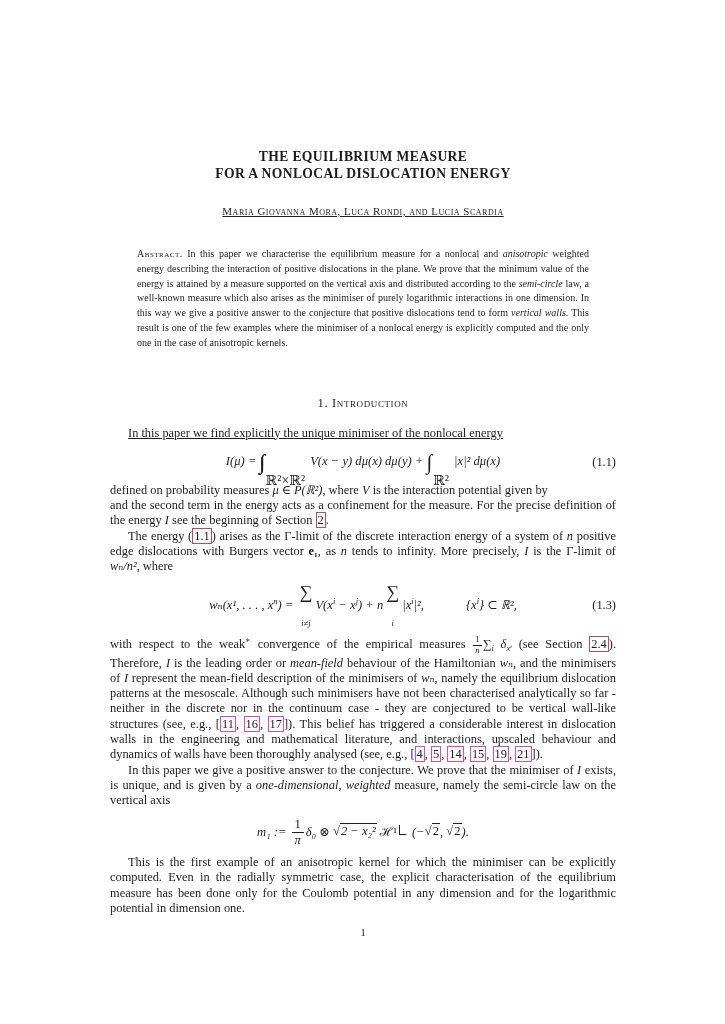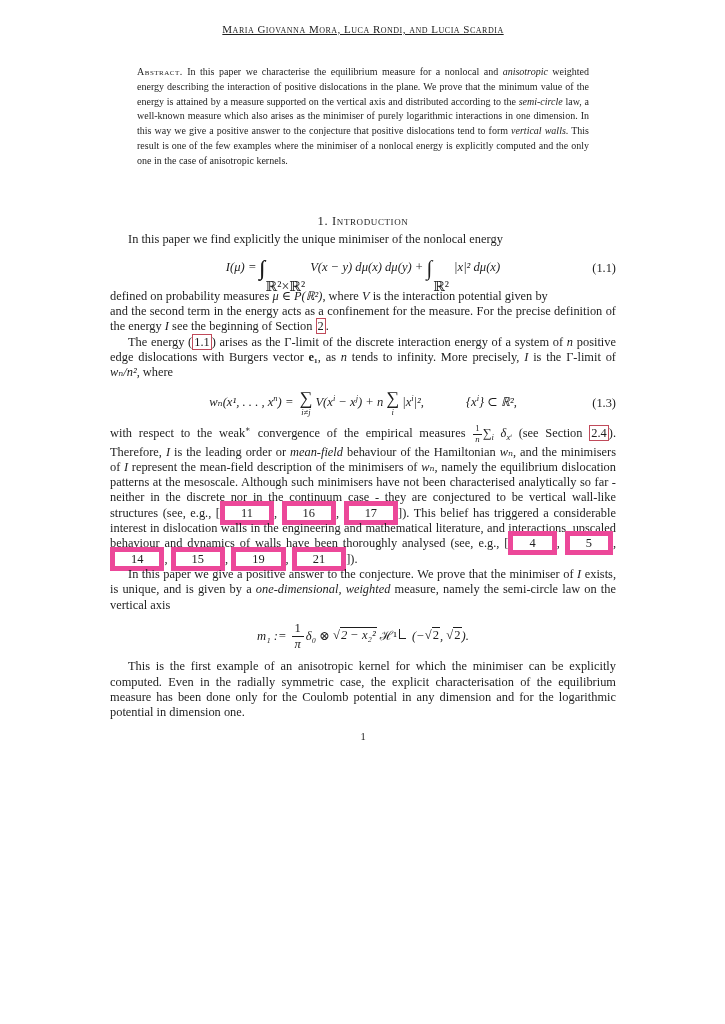--- a/index.html
+++ b/index.html
@@ -7,53 +7,57 @@
         font-family:"Liberation Serif","DejaVu Serif",serif;color:#1d1d1d;overflow:hidden;}
   .content{position:absolute;left:110px;top:0;width:506px;}
   .sc{font-variant:small-caps;}
   .title{margin-top:148px;text-align:center;font-weight:bold;font-size:13.6px;line-height:17px;letter-spacing:.4px;}
   .authors{margin-top:23px;text-align:center;font-size:11px;letter-spacing:.5px;text-decoration:underline;}
   .abstract{margin:30px auto 0 auto;width:452px;font-size:10px;line-height:14.8px;text-align:justify;}
   .abs-label{letter-spacing:.5px;}
   .section-heading{margin-top:45px;text-align:center;font-size:12.6px;letter-spacing:.6px;}
   p.body{font-size:12.4px;line-height:15.3px;text-align:justify;margin:0;}
   p.indent{text-indent:18px;}
-  p.after-head{margin-top:3px;}
+  p.after-head{margin-top:15px;text-decoration:underline;}
   i, .mi{font-style:italic;}
   b{font-weight:bold;}
   .equation{position:relative;text-align:center;font-size:12.6px;margin:7px 0 6px 0;padding:2px 0;}
   .eqno{position:absolute;right:0;top:50%;transform:translateY(-50%);font-style:normal;font-size:12.4px;}
   .bigint{font-size:21px;vertical-align:-4px;letter-spacing:-6px;padding-right:6px;font-style:normal;}
   .intsub{font-size:14px;position:relative;top:20px;margin-right:5px;font-style:normal;}
   .frac{display:inline-block;vertical-align:middle;text-align:center;margin:0 2px;line-height:1.05;}
   .frac .num{display:block;border-bottom:.9px solid #1d1d1d;padding:0 3px 1px 3px;}
   .frac .den{display:block;padding-top:1px;}
   .sfrac{display:inline-block;vertical-align:middle;text-align:center;font-size:8.8px;line-height:1.1;margin:0 1px;}
   .sfrac .num{display:block;border-bottom:.8px solid #1d1d1d;padding:0 2px;}
   .sfrac .den{display:block;}
   .sum{display:inline-block;vertical-align:middle;text-align:center;margin:0 3px;}
   .sum .sym{display:block;font-size:18px;line-height:.95;font-style:normal;}
-  .sum .limits{display:block;font-size:8.5px;line-height:1;margin-top:1px;}
+  .sum .limits{display:block;font-size:8.5px;line-height:1;margin-top:18px;}
   .eqgap{display:inline-block;width:42px;}
   .sqrt{display:inline-block;white-space:nowrap;}
   .rad{font-style:normal;}
   .radicand{border-top:.9px solid #1d1d1d;padding:0 1px;}
   .restr{display:inline-block;width:6px;height:9px;border-left:1.2px solid #1d1d1d;border-bottom:1.2px solid #1d1d1d;margin:0 3px 0 2px;}
   .refbox{border:1px solid #c04a5a;padding:0 1px;font-style:normal;cursor:pointer;}
-  .citebox{border:5px solid #ec4899;padding:0 16px;font-style:normal;cursor:pointer;}
+  .citebox{border:1px solid #ec4899;padding:0 1px;font-style:normal;cursor:pointer;}
   .pagenum{margin-top:11px;text-align:center;font-size:10.5px;}
   sup{font-size:8.5px;line-height:0;}
   sub{font-size:8.5px;line-height:0;}
 </style>
 </head>
 <body>
 
 <div class="page">
   <div class="content">
 
+    <div class="title">
+      <div>THE EQUILIBRIUM MEASURE</div>
+      <div>FOR A NONLOCAL DISLOCATION ENERGY</div>
+    </div>
 
     <div class="authors sc">Maria Giovanna Mora, Luca Rondi, and Lucia Scardia</div>
 
     <div class="abstract"><span class="sc abs-label">Abstract.</span><span> In this paper we characterise the equilibrium measure for a nonlocal and </span><i>anisotropic</i><span> weighted energy describing the interaction of positive dislocations in the plane. We prove that the minimum value of the energy is attained by a measure supported on the vertical axis and distributed according to the </span><i>semi-circle</i><span> law, a well-known measure which also arises as the minimiser of purely logarithmic interactions in one dimension. In this way we give a positive answer to the conjecture that positive dislocations tend to form </span><i>vertical walls</i><span>. This result is one of the few examples where the minimiser of a nonlocal energy is explicitly computed and the only one in the case of anisotropic kernels.</span></div>
 
     <div class="section-heading sc">1. Introduction</div>
 
     <p class="body indent after-head">In this paper we find explicitly the unique minimiser of the nonlocal energy</p>
 
     <div class="equation">

